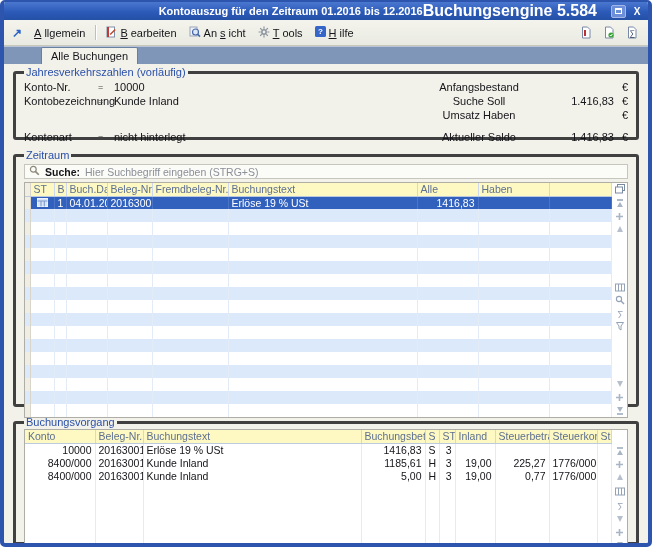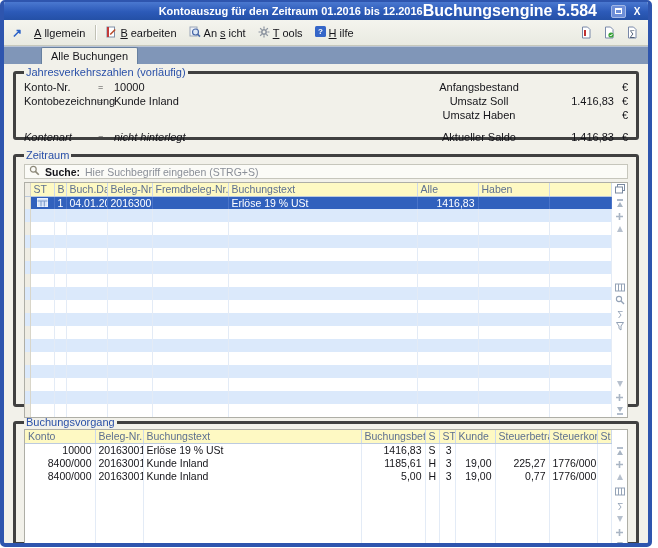--- a/index.html
+++ b/index.html
@@ -40,21 +40,21 @@
   fieldset.group { border:3px solid #404040; border-radius:3px; padding:1px 8px 6px; margin-bottom:9px; }
   fieldset.group legend { color:#2a50a8; font-size:11px; padding:0 2px; }
 
   
   .g1 { height:74px; }
   .g1-flex { display:flex; padding-top:1px; }
   .g1-left { width:57%; }
   .frow { display:flex; height:14px; align-items:center; }
   .flabel { width:74px; }
   .fsep { width:16px; color:#444; font-size:9px; }
-  .frow.gap-l { margin-top:22px;font-style:italic; }
+  .frow.gap-l { margin-top:22px; }
   .g1-right { width:204px; margin-left:auto; }
   .rrow { display:flex; height:14px; align-items:center; }
   .rlabel { flex:1;text-align:center; }
   .rvalue { width:80px; text-align:right; }
   .rcur { width:14px; text-align:right; }
   .rrow.gap-r { margin-top:8px; }
 
   
   .g2 { height:258px; display:flex; flex-direction:column; }
   .g3 { height:129px; display:flex; flex-direction:column; }
@@ -193,21 +193,21 @@
               <span class="fvalue">nicht hinterlegt</span>
           </div>
         </div>
         <div class="g1-right">
           <div class="rrow">
             <span class="rlabel">Anfangsbestand</span>
               <span class="rvalue"></span>
               <span class="rcur">€</span>
           </div>
           <div class="rrow">
-            <span class="rlabel">Umsatz Soll</span>
+            <span class="rlabel">Suche Soll</span>
               <span class="rvalue">1.416,83</span>
               <span class="rcur">€</span>
           </div>
           <div class="rrow">
             <span class="rlabel">Umsatz Haben</span>
               <span class="rvalue"></span>
               <span class="rcur">€</span>
           </div>
           <div class="rrow gap-r">
             <span class="rlabel">Aktueller Saldo</span>
@@ -559,21 +559,21 @@
               <col>
           </colgroup>
           <thead>
             <tr>
               <th>Konto</th>
               <th>Beleg-Nr.</th>
               <th>Buchungstext</th>
               <th>Buchungsbetrag</th>
               <th>S</th>
               <th>ST</th>
-              <th>Kunde</th>
+              <th>Inland</th>
               <th>Steuerbetrag</th>
               <th>Steuerkonto 1</th>
               <th>Steuerkonto 2</th>
             </tr>
           </thead>
           <tbody>
             <tr>
               <td class="num k-pad">10000</td>
               <td class="num">20163001</td>
               <td>Erlöse 19 % USt</td>

